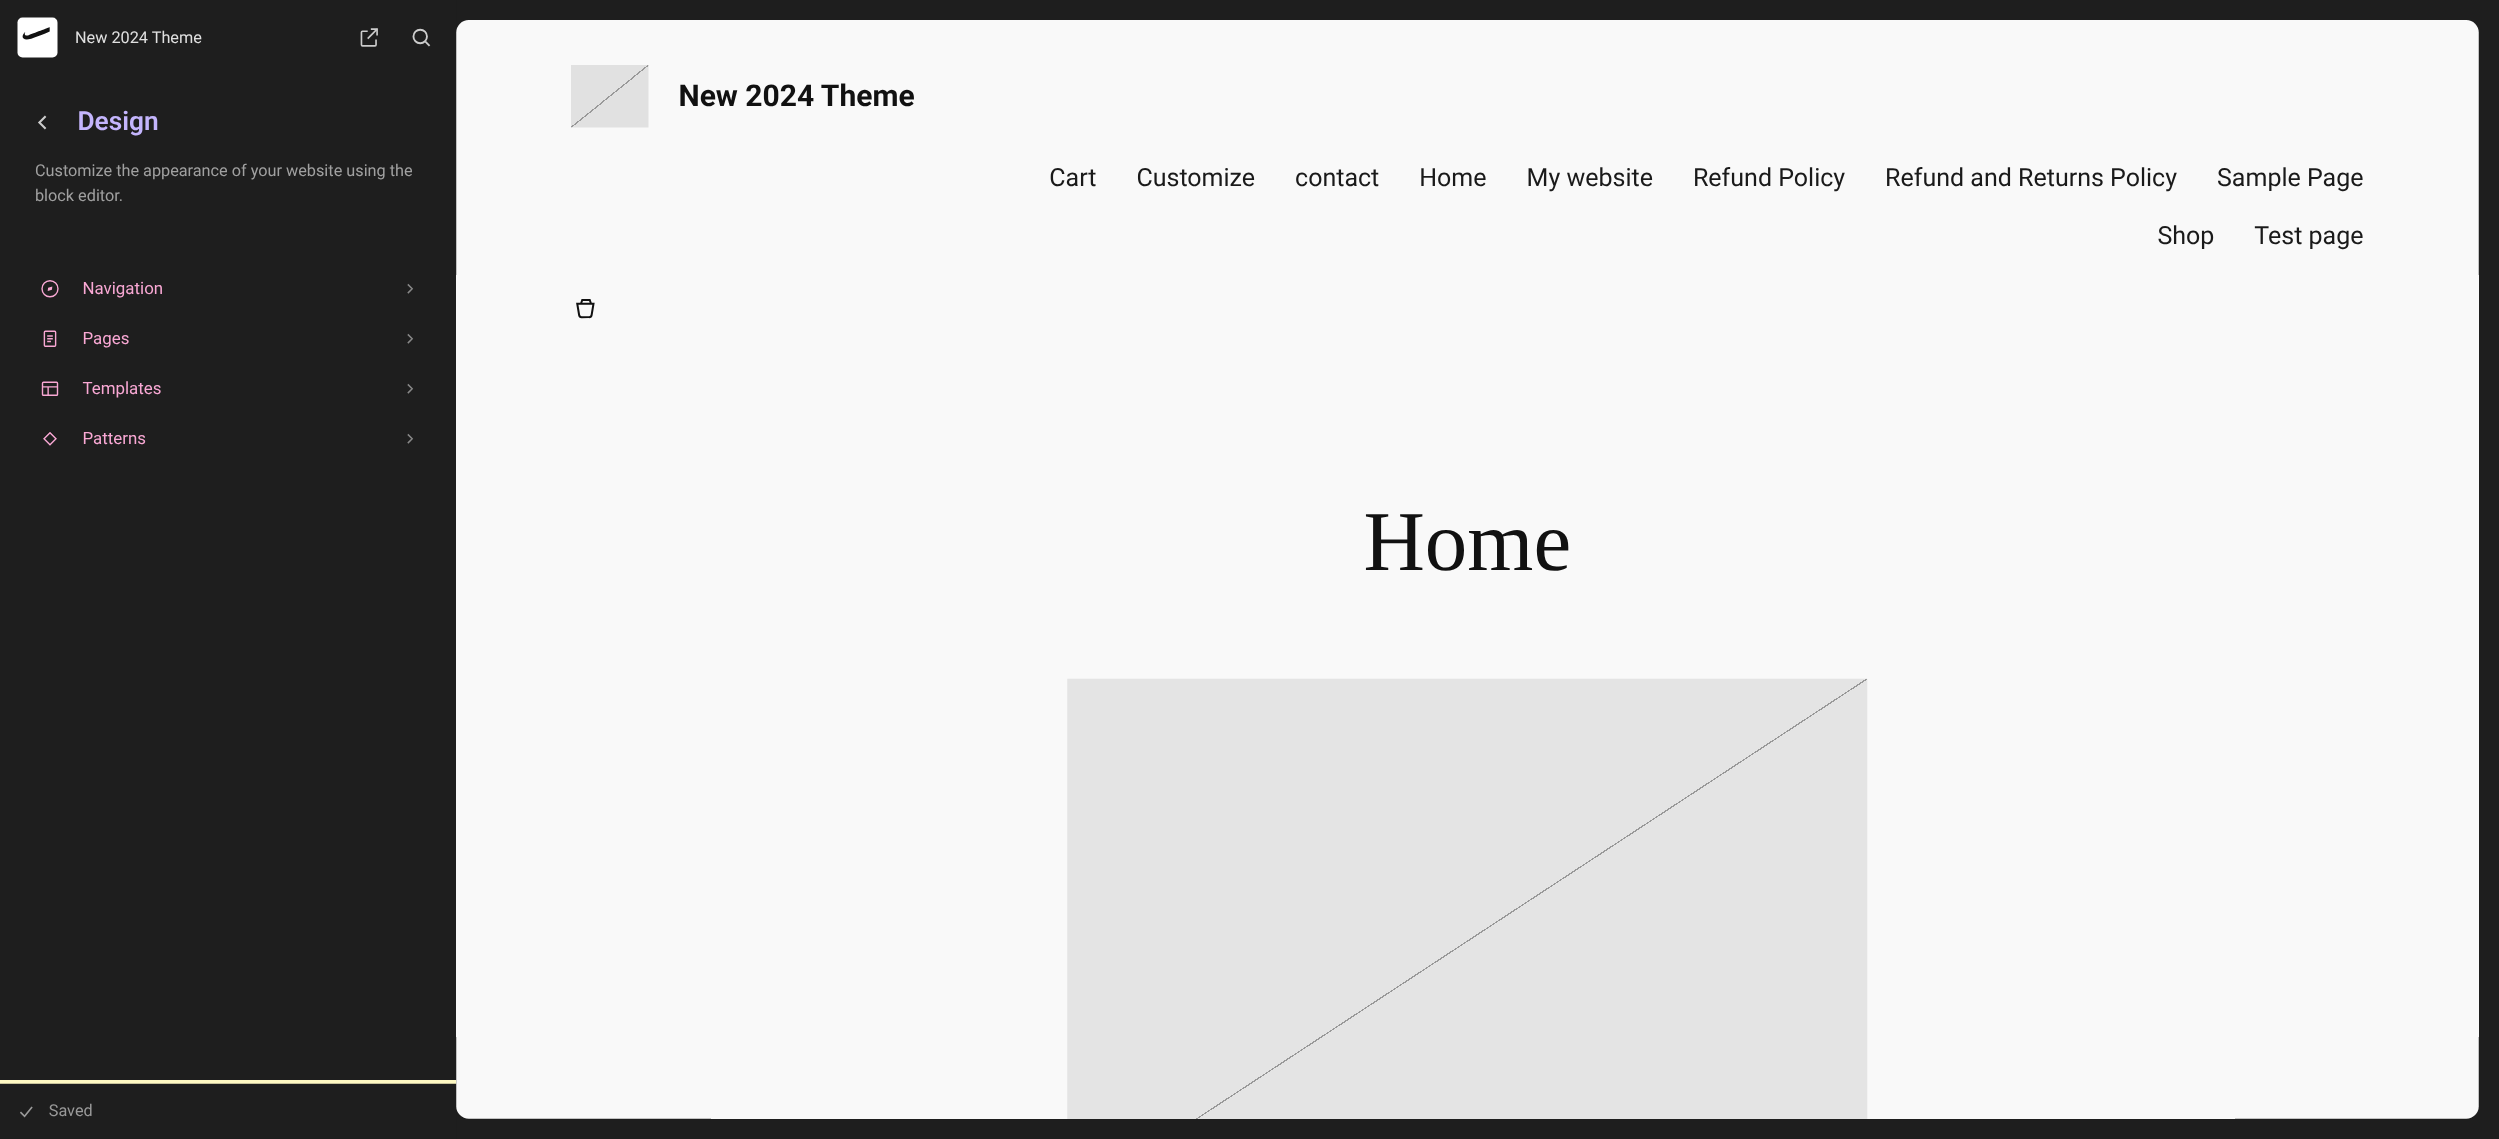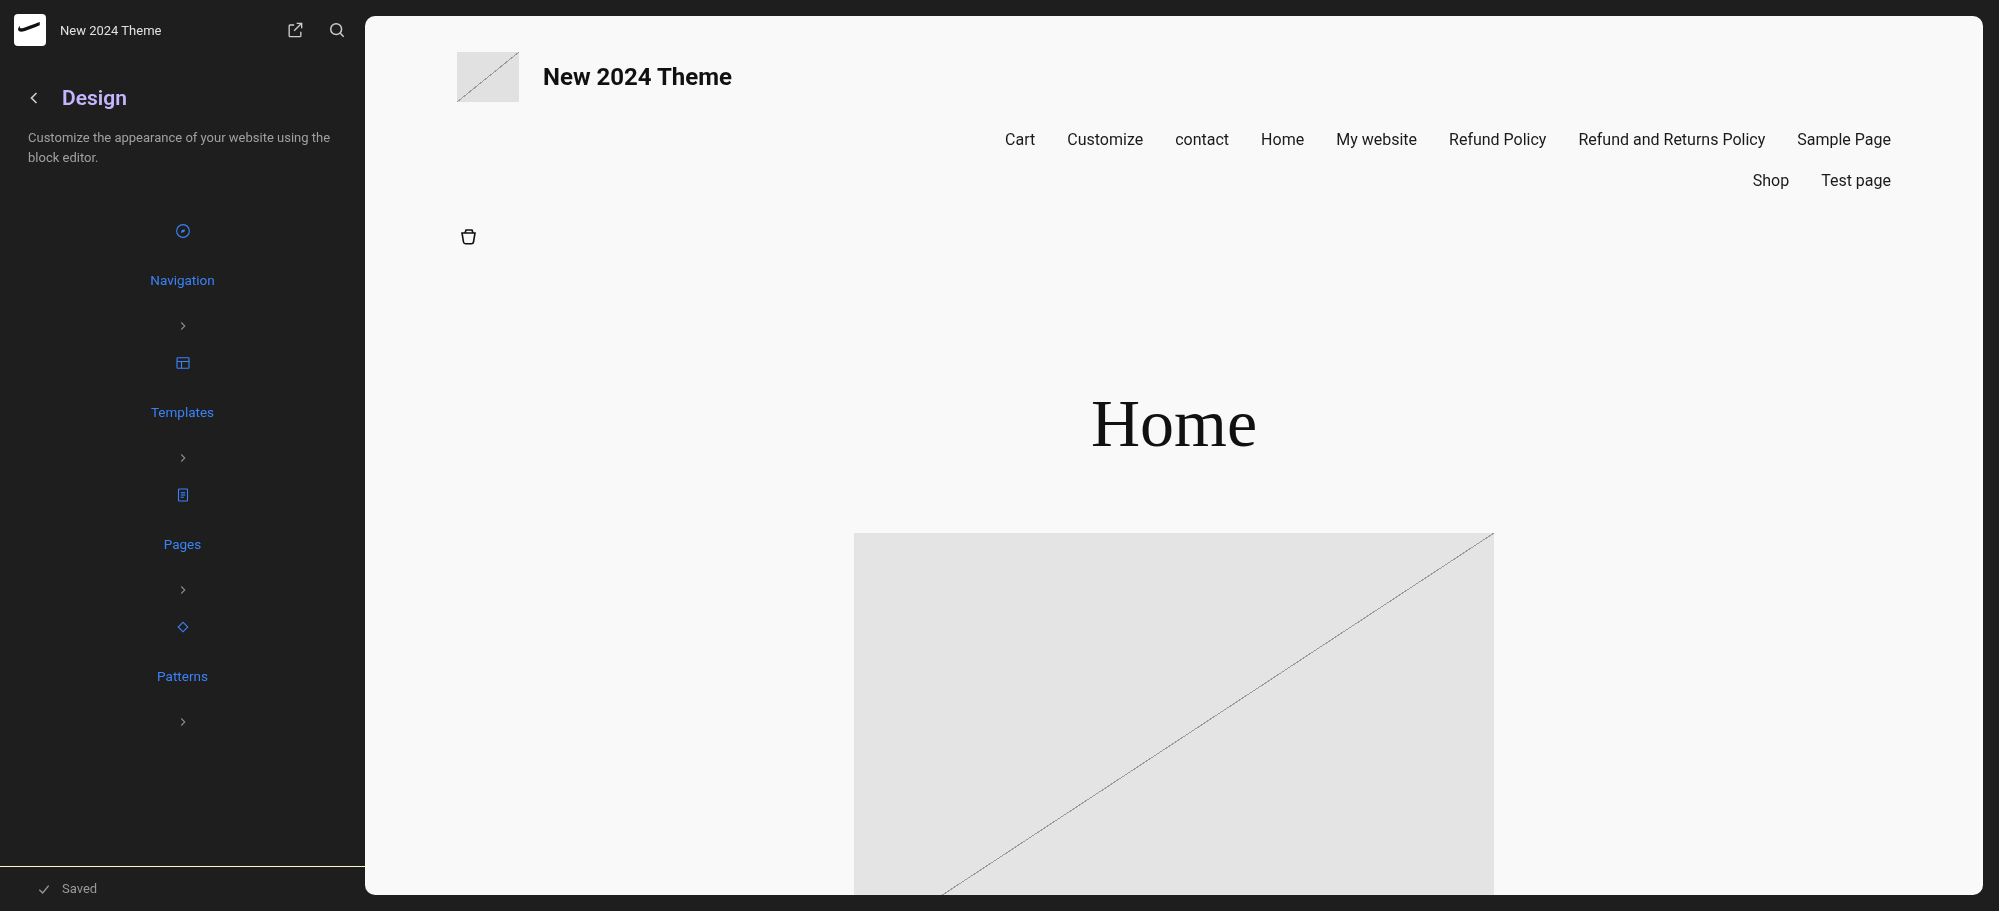--- a/index.html
+++ b/index.html
@@ -79,42 +79,42 @@
     font-size: 13px;
     line-height: 1.5;
     color: #a0a0a0;
     margin-bottom: 44px;
   }
 
   .menu { list-style: none; }
   .menu-item {
     display: flex;
     align-items: center;
-    gap: 31px;
+    gap: 16px;
     padding: 10px 2px;
-    color: #3b82f6;
+    color: #f9a8d4;
     cursor: pointer;
     font-size: 13.5px;
-    flex-direction: column;
   }
   .menu-icon {
     width: 20px; height: 20px;
     display: flex; align-items: center; justify-content: center;
     flex-shrink: 0;
   }
   .menu-icon svg { width: 18px; height: 18px; }
   .menu-label { flex: 1; }
   .chev { width: 14px; height: 14px; color: #888; flex-shrink: 0; }
 
   .sidebar-footer {
     position: absolute;
     bottom: 0; left: 0; right: 0;
-    border-top: 1px solid #fef9c3;
-    padding: 14px 36px;
-    display: flex;
+    border-top: 3px solid #fef9c3;
+    padding: 14px 13px;
+    display: flex;
+    align-items: center;
     gap: 10px;
     color: #999;
     font-size: 13px;
   }
   .sidebar-footer svg { width: 16px; height: 16px; }
 
   
   .preview-wrap {
     flex: 1;
     padding: 16px 16px 16px 0;
@@ -166,21 +166,21 @@
     display: flex;
     flex-direction: column;
     align-items: flex-end;
     gap: 22px;
   }
   .nav-row {
     display: flex;
     gap: 32px;
     flex-wrap: wrap;
     justify-content: flex-end;
-    font-size: 16px;
+    font-size: 20px;
     color: #1a1a1a;
   }
   .nav-row a { text-decoration: none; color: #1a1a1a; cursor: pointer; }
   .nav-row-indent { padding-left: 56px; }
 
   .cart-row { margin-top: 36px; }
   .cart-icon { width: 24px; height: 24px; color: #111; cursor: pointer; }
 
   .hero-title {
     font-family: Georgia, "Times New Roman", serif;
@@ -257,41 +257,41 @@
           <span class="menu-label">Navigation</span>
           <svg class="chev" viewBox="0 0 24 24" fill="none" stroke="currentColor" stroke-width="2">
               <polyline points="9 18 15 12 9 6"></polyline>
             </svg>
         </li>
 
 
         <li class="menu-item">
           <span class="menu-icon">
             <svg viewBox="0 0 24 24" fill="none" stroke="currentColor" stroke-width="1.5">
-                <rect x="4" y="5" width="16" height="14" rx="1"></rect>
-                <line x1="4" y1="10" x2="20" y2="10"></line>
-                <line x1="10" y1="10" x2="10" y2="19"></line>
-              </svg>
-          </span>
-          <span class="menu-label">Templates</span>
-          <svg class="chev" viewBox="0 0 24 24" fill="none" stroke="currentColor" stroke-width="2">
-              <polyline points="9 18 15 12 9 6"></polyline>
-            </svg>
-        </li>
-
-        <li class="menu-item">
-          <span class="menu-icon">
-            <svg viewBox="0 0 24 24" fill="none" stroke="currentColor" stroke-width="1.5">
                 <rect x="6" y="4" width="12" height="16" rx="1"></rect>
                 <line x1="9" y1="9" x2="15" y2="9"></line>
                 <line x1="9" y1="12" x2="15" y2="12"></line>
                 <line x1="9" y1="15" x2="13" y2="15"></line>
               </svg>
           </span>
           <span class="menu-label">Pages</span>
+          <svg class="chev" viewBox="0 0 24 24" fill="none" stroke="currentColor" stroke-width="2">
+              <polyline points="9 18 15 12 9 6"></polyline>
+            </svg>
+        </li>
+
+        <li class="menu-item">
+          <span class="menu-icon">
+            <svg viewBox="0 0 24 24" fill="none" stroke="currentColor" stroke-width="1.5">
+                <rect x="4" y="5" width="16" height="14" rx="1"></rect>
+                <line x1="4" y1="10" x2="20" y2="10"></line>
+                <line x1="10" y1="10" x2="10" y2="19"></line>
+              </svg>
+          </span>
+          <span class="menu-label">Templates</span>
           <svg class="chev" viewBox="0 0 24 24" fill="none" stroke="currentColor" stroke-width="2">
               <polyline points="9 18 15 12 9 6"></polyline>
             </svg>
         </li>
 
         <li class="menu-item">
           <span class="menu-icon">
             <svg viewBox="0 0 24 24" fill="none" stroke="currentColor" stroke-width="1.5">
                 <rect x="7.5" y="7.5" width="9" height="9" transform="rotate(45 12 12)"></rect>
               </svg>

